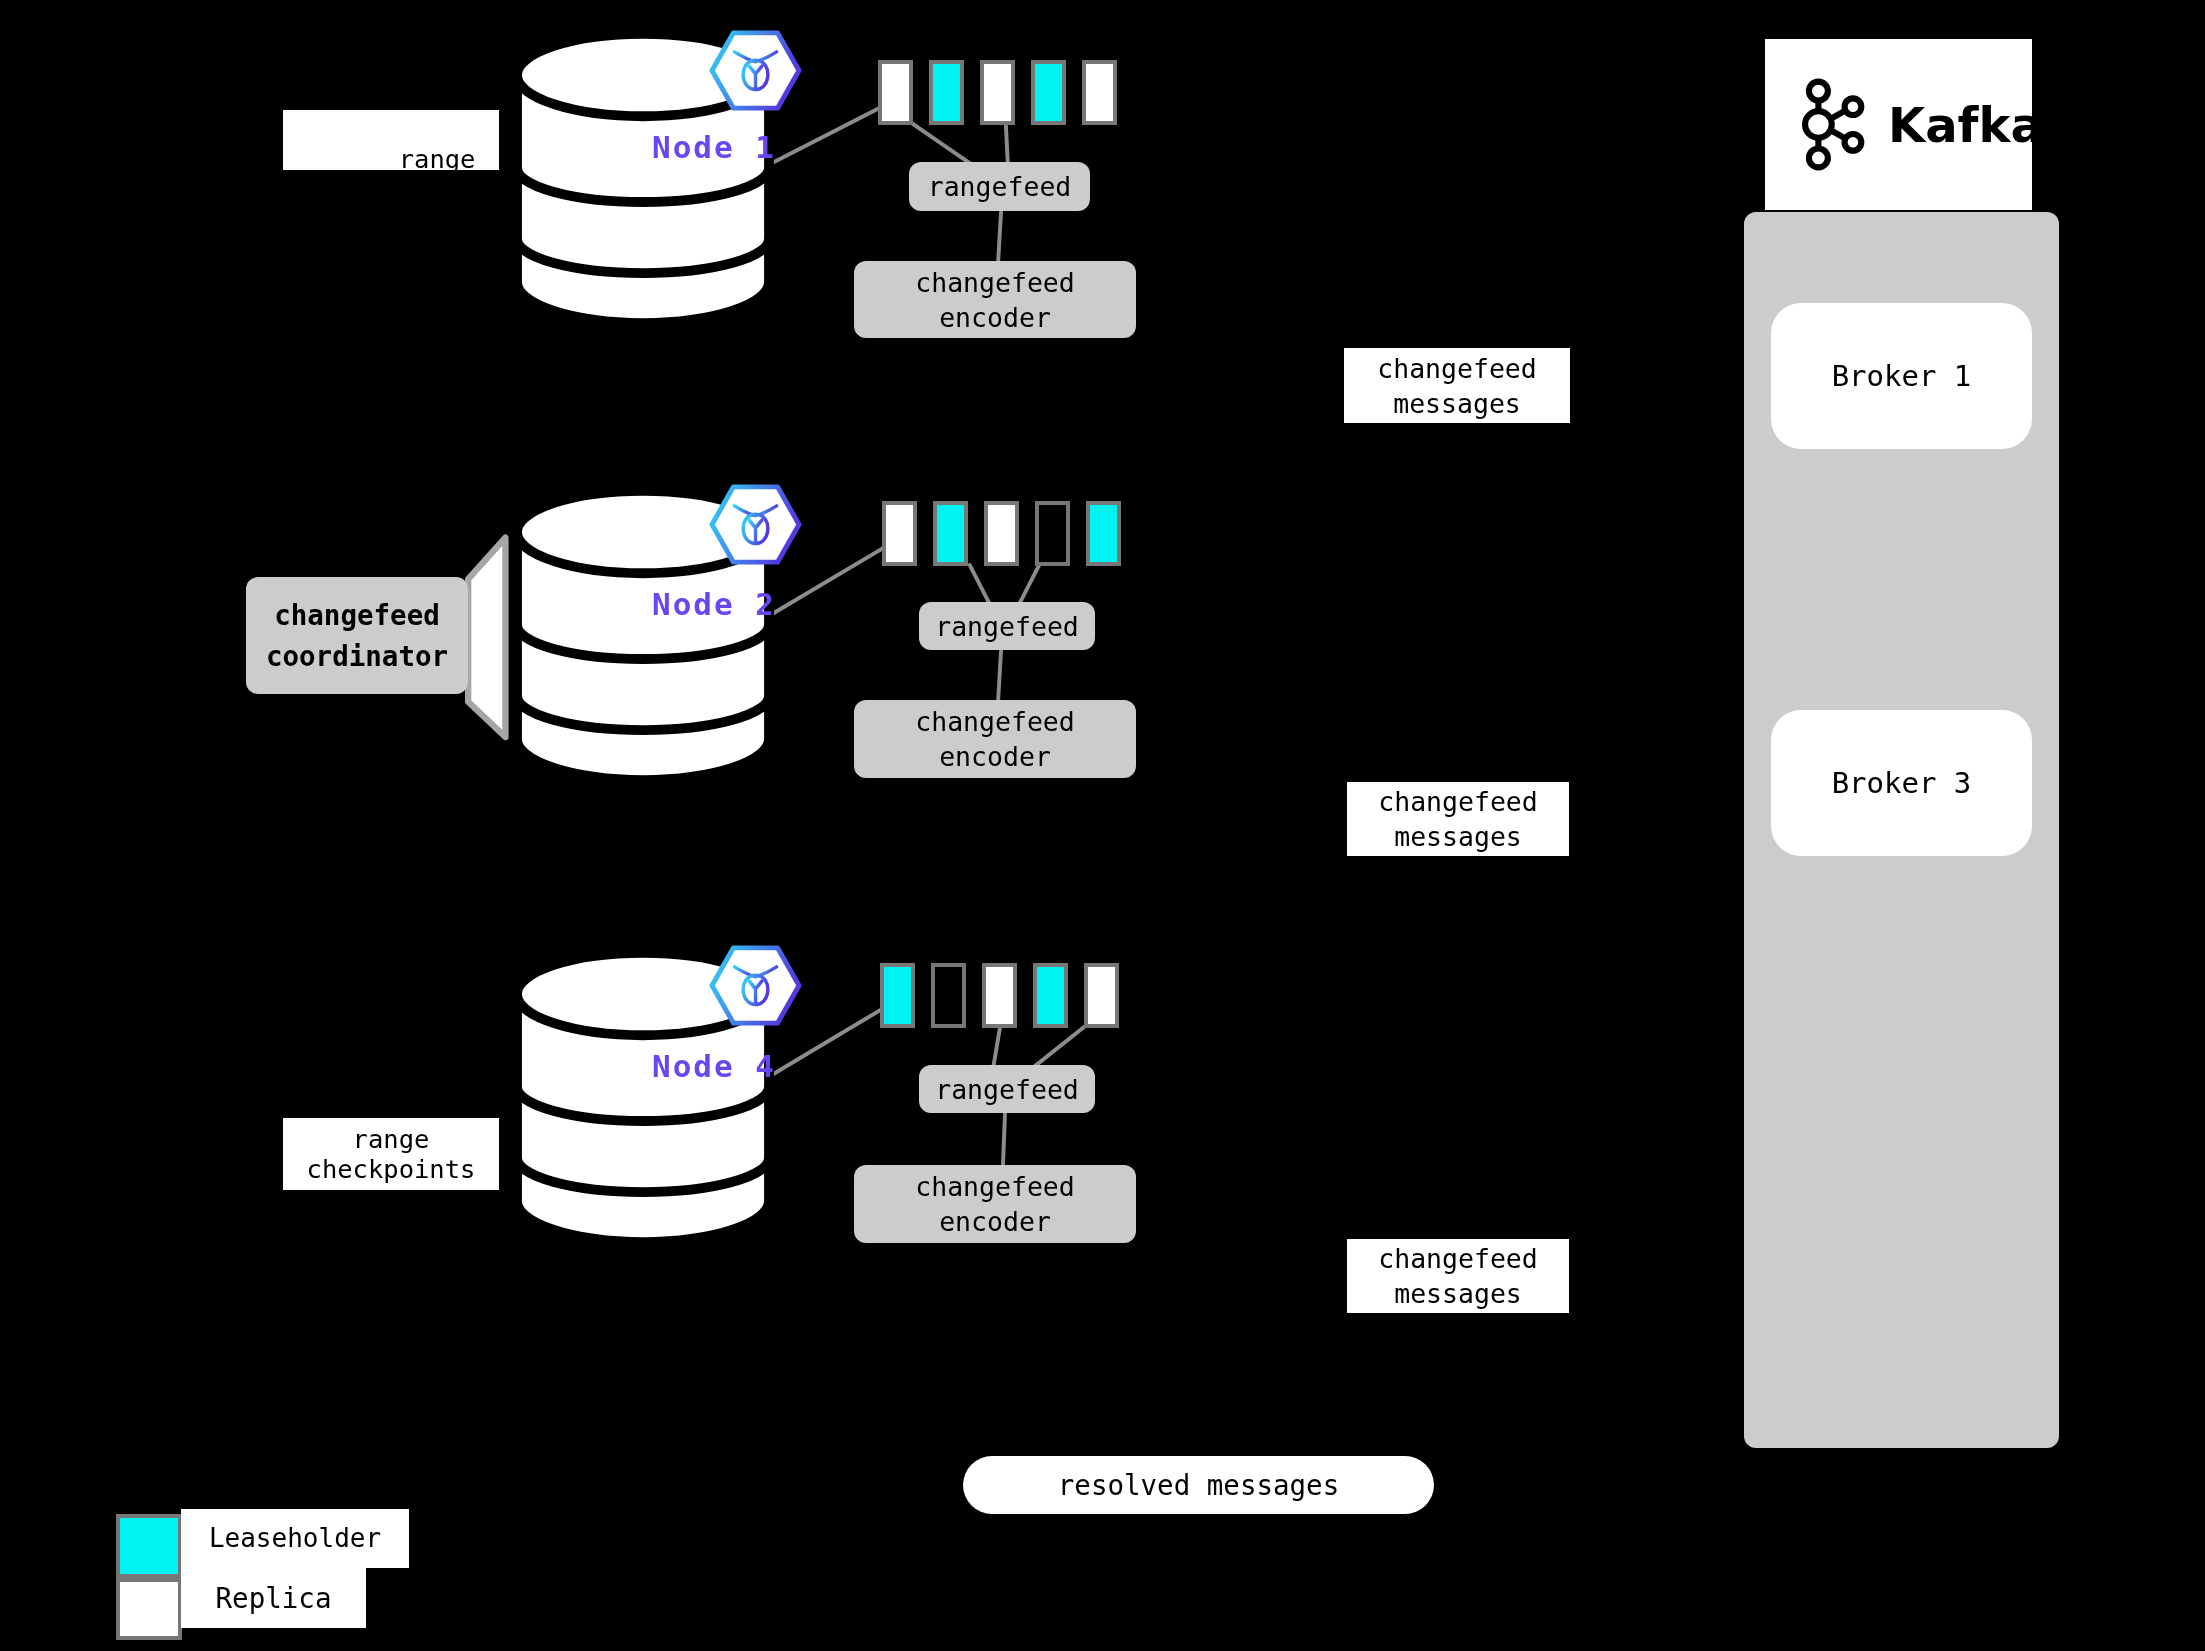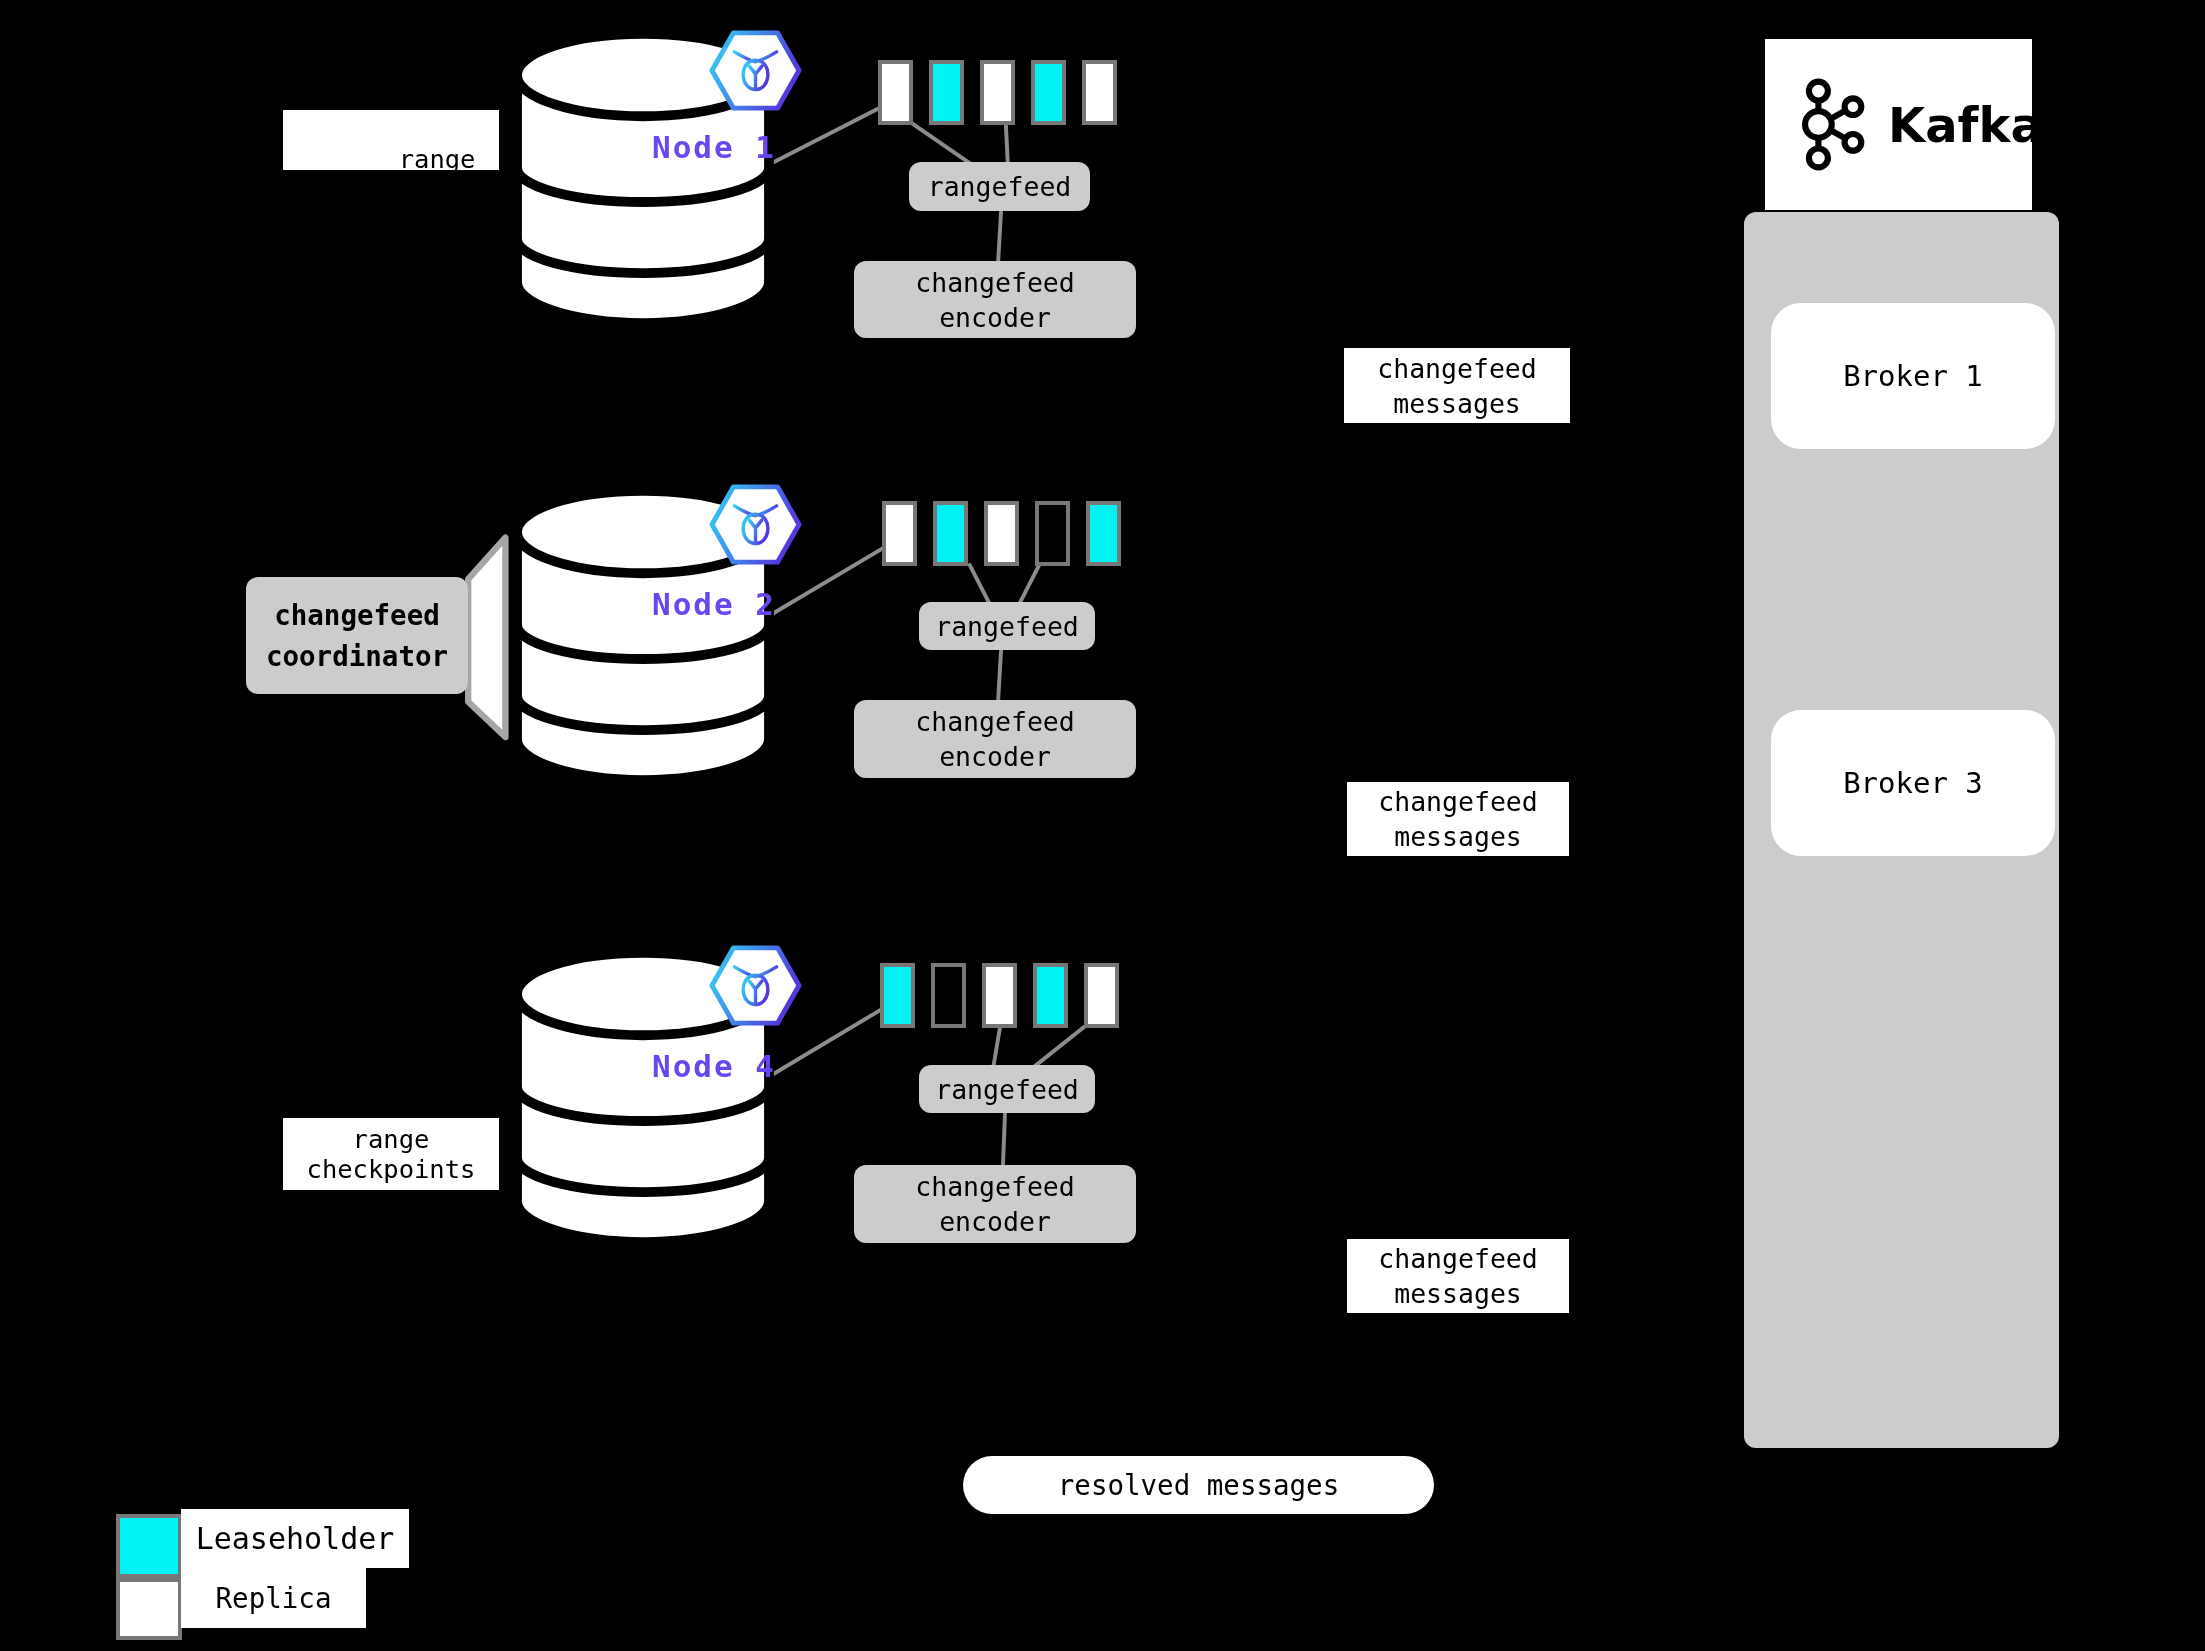--- a/index.html
+++ b/index.html
@@ -6,21 +6,21 @@
   #canvas{position:relative;width:2205px;height:1652px;background:#000;overflow:hidden;
           font-family:"DejaVu Sans Mono","Liberation Mono",monospace;}
   .abs{position:absolute;}
   .whitebox{background:#fff;color:#000;}
   .graybox{background:#CCCCCC;color:#000;border-radius:12px;}
   .center{display:flex;flex-direction:column;align-items:center;justify-content:center;text-align:center;}
   .lbl{font-size:26.5px;line-height:35px;white-space:pre;}
   .node-name{font-weight:bold;font-size:31px;letter-spacing:2px;text-align:right;}
   .ranges-row{display:flex;gap:16px;}
   .range-cell{width:35px;height:65px;border:4.4px solid #777;box-sizing:border-box;}
-  .broker{background:#fff;border-radius:30px;width:284px;height:146px;
+  .broker{background:#fff;border-radius:30px;width:261px;height:146px;
           display:flex;align-items:center;justify-content:center;font-size:29px;color:#000;}
   .pill{border-radius:29px;}
   .legend-swatch{width:66px;box-sizing:border-box;border:4.9px solid #777;}
   .kafka-brand{font-family:"DejaVu Sans","Liberation Sans",sans-serif;font-weight:bold;font-size:48px;color:#000;}
   svg{display:block;}
 </style>
 </head>
 <body>
 
 <div id="canvas" style="background: rgb(0, 0, 0); padding-left: 44px;">
@@ -202,20 +202,20 @@
     <span>Broker 3</span>
   </div>
 
   <div class="abs whitebox center pill" style="left:963px;top:1456px;width:471px;height:58px">
     <span class="lbl" style="font-size:27.5px">resolved messages</span>
   </div>
 
   <div class="abs legend-swatch" style="left: 116px; top: 1514px; height: 64px; background: rgb(0, 242, 242);"></div>
   <div class="abs legend-swatch" style="left: 116px; top: 1578px; height: 62px; background: rgb(255, 255, 255);"></div>
   <div class="abs whitebox center" style="left:181px;top:1509px;width:228px;height:59px">
-    <span class="lbl" style="font-size:30px">Leaseholder</span>
+    <span class="lbl" style="font-size:26px">Leaseholder</span>
   </div>
   <div class="abs whitebox center" style="left:181px;top:1568px;width:185px;height:60px">
     <span class="lbl" style="font-size:27.5px">Replica</span>
   </div>
 
 </div>
 
 
 </body></html>

